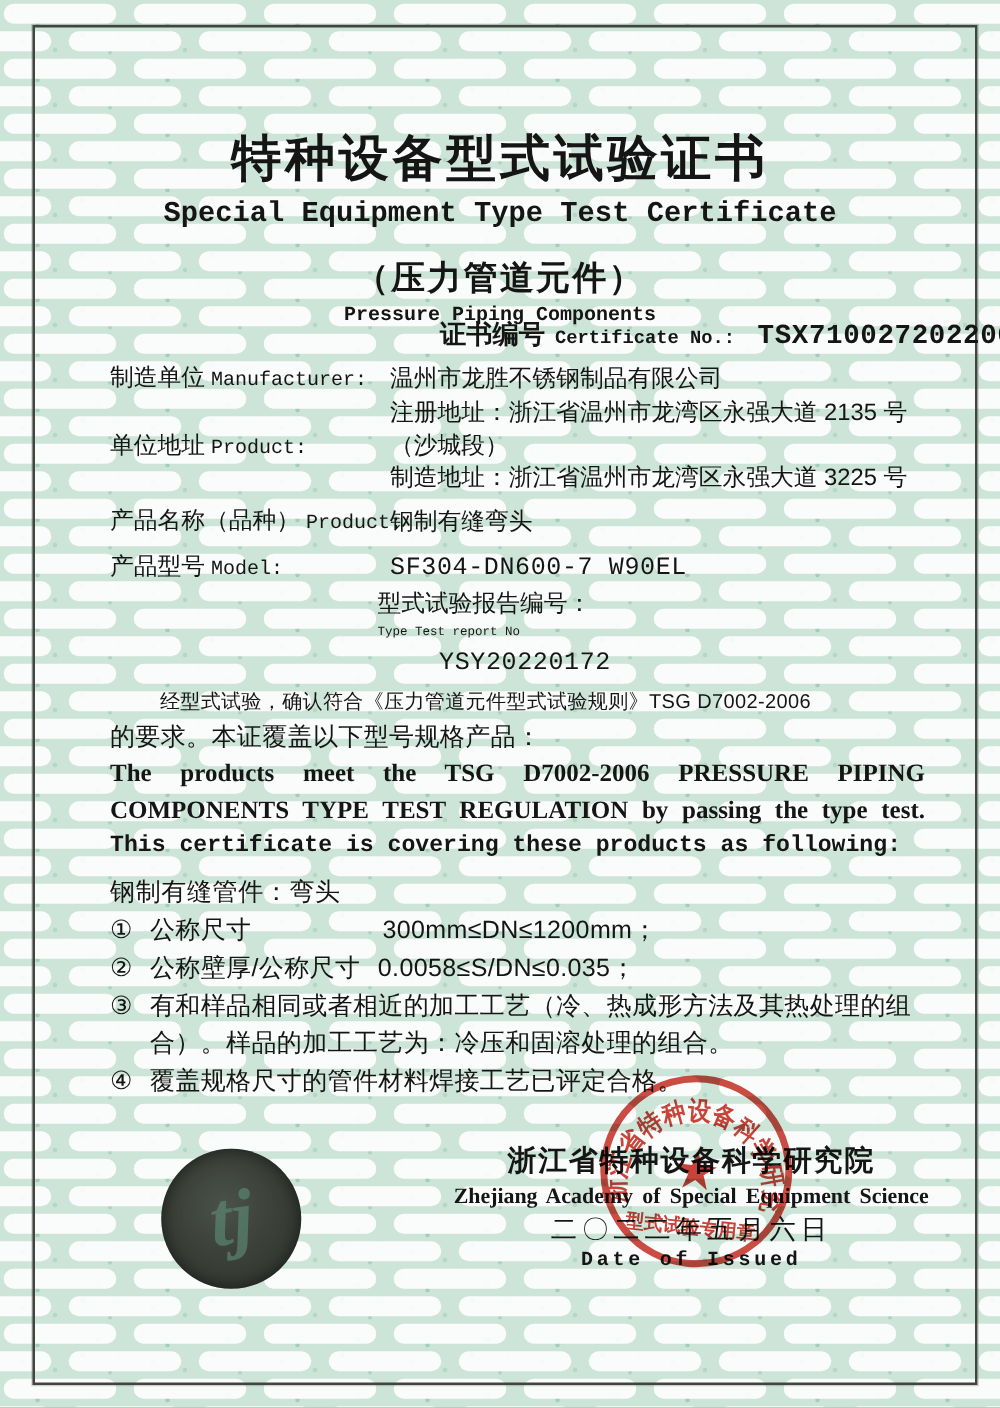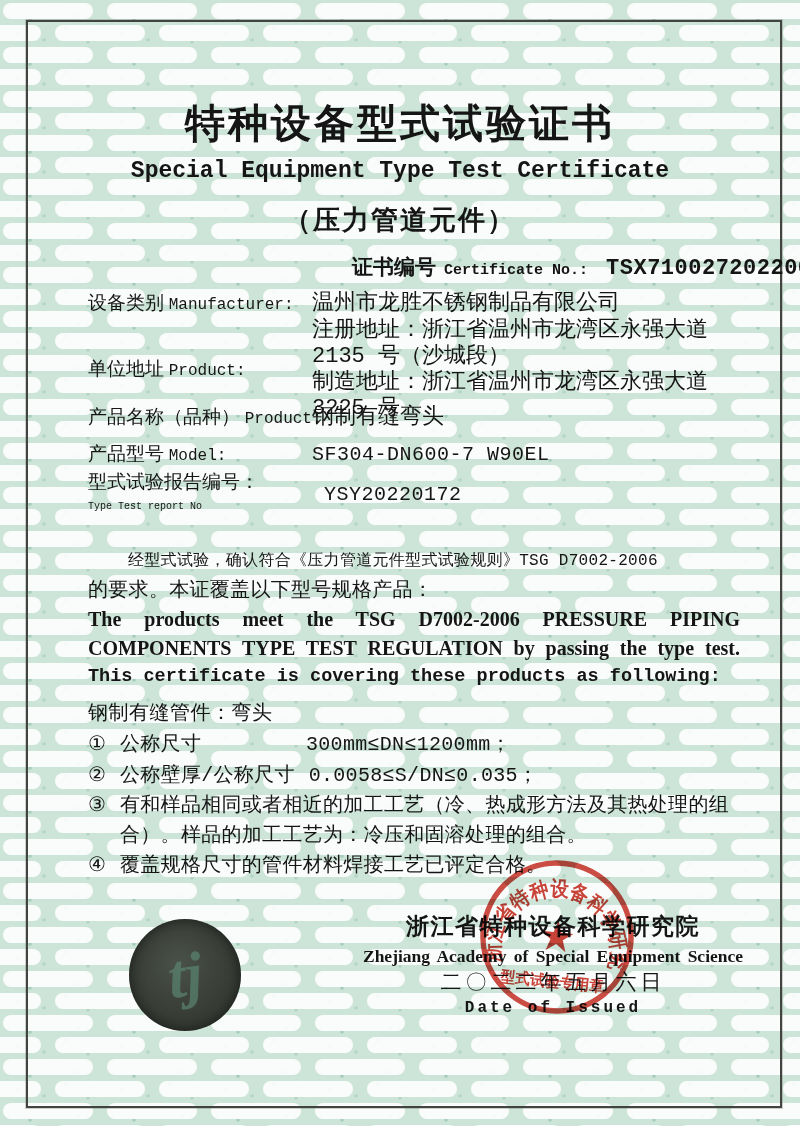--- a/index.html
+++ b/index.html
@@ -9,39 +9,39 @@
     font-family:"Liberation Serif","DejaVu Serif",serif;
     color:#151515;
   }
   .bg-svg{position:absolute;left:0;top:0;z-index:0;}
   .frame{
     position:absolute;left:26px;top:20px;width:752px;height:1084px;
     border:2px solid #41443f;z-index:1;pointer-events:none;
     box-shadow:0 0 0 1px rgba(70,80,70,.25);
   }
   .layer{position:absolute;z-index:2;}
-  .zh{font-family:Liberation Mono, monospace;}
+  .zh{font-family:Liberation Sans, sans-serif;}
   .mono{font-family:"Liberation Mono","DejaVu Sans Mono",monospace;}
   .serifb{font-family:"Liberation Serif","DejaVu Serif",serif;font-weight:700;}
 
   .hdr{left:0;top:104px;width:800px;text-align:center;}
   .hdr .t1{font-size:40px;font-weight:700;letter-spacing:3px;line-height:46px;}
   .hdr .t2{font-size:23px;line-height:28px;margin-top:7px;font-weight:700;}
   .hdr .t3{font-size:27px;font-weight:700;line-height:30px;margin-top:22px;letter-spacing:2px;}
   .hdr .t4{font-size:16px;font-weight:700;line-height:20px;margin-top:5px;}
 
   .certline{left:352px;top:253px;white-space:nowrap;}
   .certline .zhlab{font-size:21px;font-weight:700;}
   .certline .enlab{font-size:15px;font-weight:700;margin-left:4px;}
   .certline .val{font-size:22px;font-weight:700;margin-left:14px;letter-spacing:.5px;}
 
   .row{position:absolute;left:88px;width:652px;display:flex;align-items:flex-start;z-index:2;}
   .row .lab{width:224px;flex:none;font-size:19px;line-height:24px;white-space:nowrap;}
   .row .lab .en{font-size:16px;}
-  .row .val{font-size:22px;line-height:26px;}
+  .row .val{font-size:19px;line-height:26px;}
   .row .val.mono{font-size:20px;letter-spacing:.5px;}
   .lab2{display:block;font-size:18px;line-height:23px;white-space:nowrap;}
 
   .stmt{left:88px;top:547px;width:652px;}
   .stmt .zh1{font-size:16px;line-height:29px;text-indent:40px;letter-spacing:.3px;}
   .stmt .zh2{font-size:20px;line-height:29px;letter-spacing:.3px;}
   .stmt .enb{font-size:20px;line-height:28.5px;text-align:justify;text-align-last:justify;}
   .stmt .enm{font-size:18.5px;line-height:28px;font-weight:700;margin-top:1px;}
 
   .prods{left:88px;top:699px;width:652px;}
@@ -97,31 +97,32 @@
     </defs>
     <rect width="800" height="1126" fill="url(#pills)"></rect>
   </svg>
 
   <div class="frame"></div>
 
   <div class="layer hdr">
     <div class="zh t1">特种设备型式试验证书</div>
     <div class="mono t2">Special Equipment Type Test Certificate</div>
     <div class="zh t3">（压力管道元件）</div>
+    <div class="mono t4">Pressure Piping Components</div>
   </div>
 
   <div class="layer certline">
     <span class="zh zhlab">证书编号</span>
     <span class="mono enlab">Certificate No.:</span>
     <span class="mono val">TSX71002720220080</span>
   </div>
 
   <div class="row" style="top:291px">
     <div class="lab">
-      <span class="zh">设备类别</span>
+      <span class="zh">制造单位</span>
       <span class="mono en">Manufacturer:</span>
     </div>
     <div class="val zh">温州市龙胜不锈钢制品有限公司</div>
   </div>
 
   <div class="row" style="top:318px;align-items:center;">
     <div class="lab">
       <span class="zh">单位地址</span>
       <span class="mono en">Product:</span>
     </div>
@@ -141,21 +142,21 @@
   </div>
 
   <div class="row" style="top:442px">
     <div class="lab">
       <span class="zh">产品型号</span>
       <span class="mono en">Model:</span>
     </div>
     <div class="val mono">SF304-DN600-7 W90EL</div>
   </div>
 
-  <div class="row" style="top:472px;align-items:center;">
+  <div class="row" style="top:472px;align-items:center;flex-direction:column;">
     <div class="lab">
       <span class="lab2 zh" style="font-size:19px">型式试验报告编号：</span>
       <span class="lab2 mono" style="font-size:10px">Type Test report No</span>
     </div>
     <div class="val mono" style="padding-left:12px">YSY20220172</div>
   </div>
 
   <div class="layer stmt">
     <div class="zh zh1">经型式试验，确认符合《压力管道元件型式试验规则》TSG D7002-2006</div>
     <div class="zh zh2">的要求。本证覆盖以下型号规格产品：</div>

